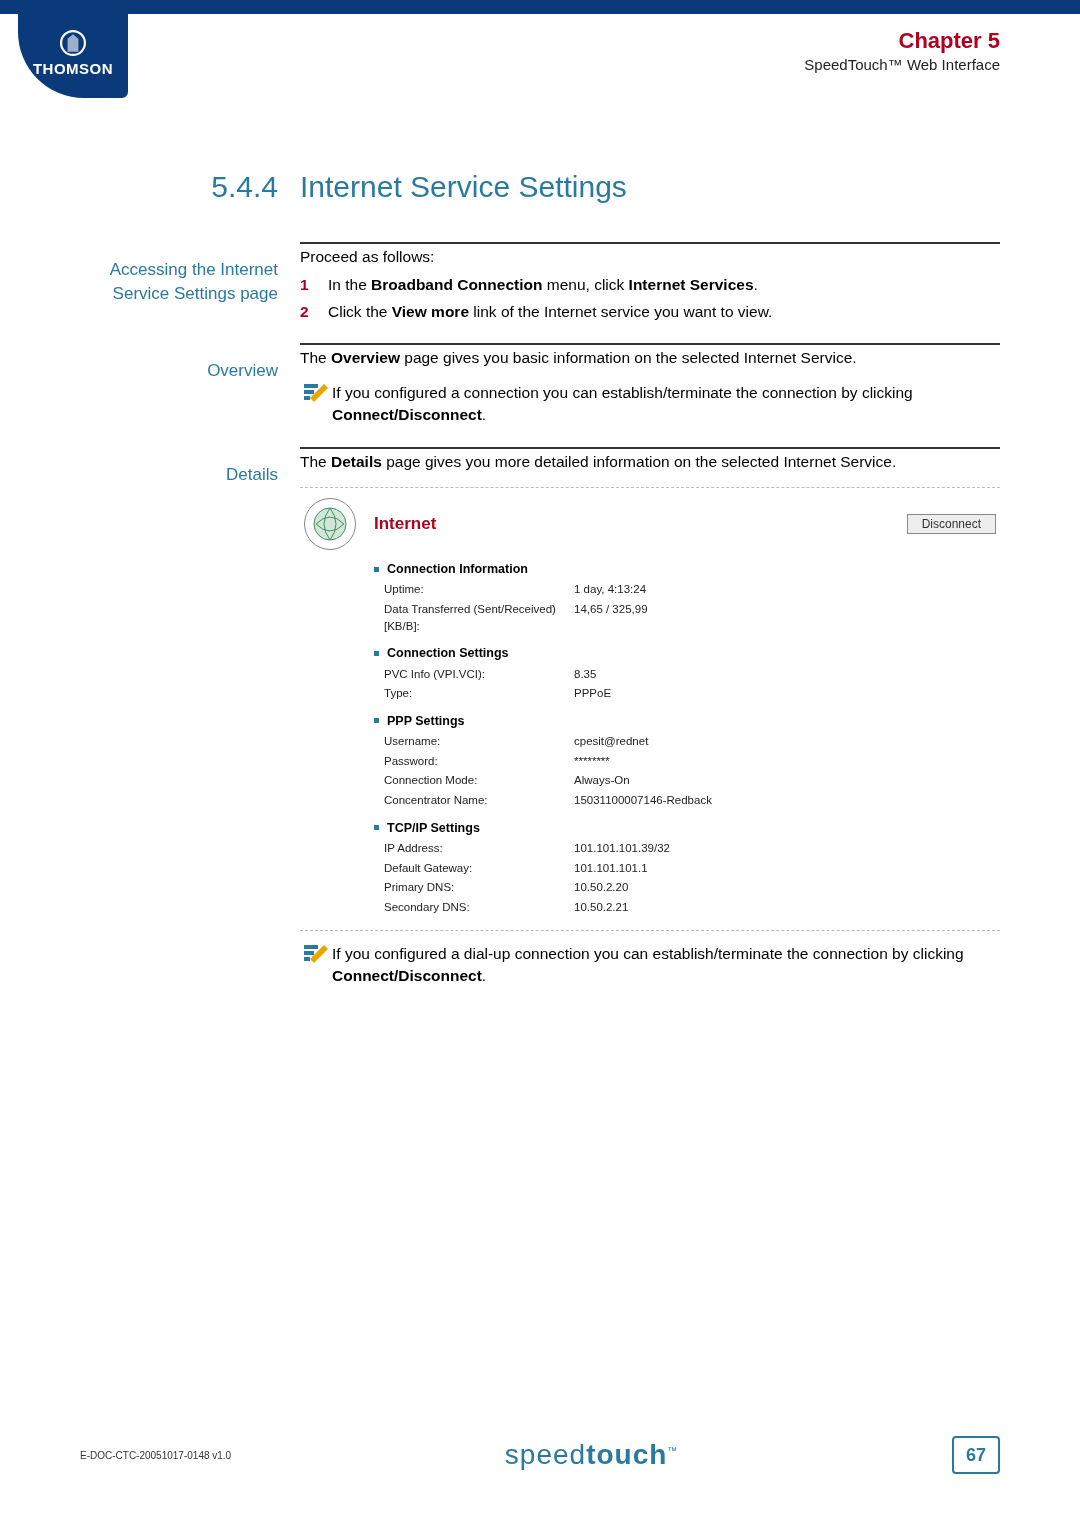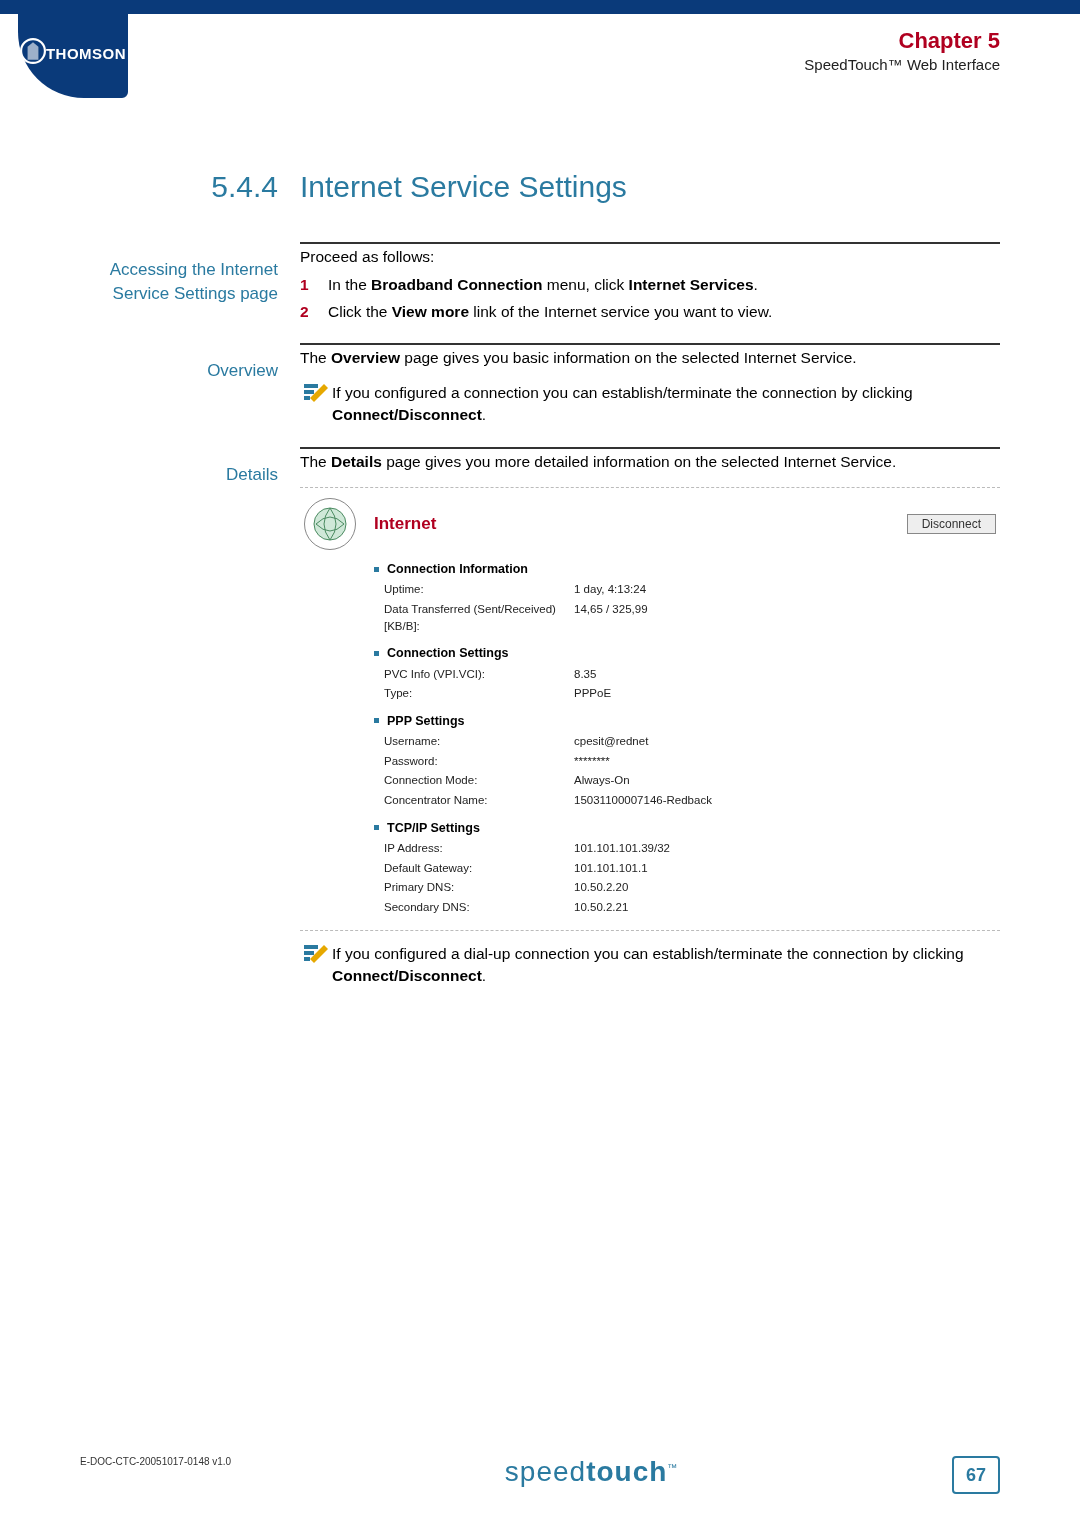--- a/index.html
+++ b/index.html
@@ -17,20 +17,21 @@
   .logo-box {
     position: absolute;
     top: 14px;
     left: 18px;
     width: 110px;
     height: 84px;
     background: #0a3a7a;
     border-bottom-left-radius: 66px;
     border-bottom-right-radius: 6px;
     display: flex;
+    flex-direction: column;
     align-items: center;
     justify-content: center;
     color: #fff;
     padding-bottom: 6px;
   }
   .logo-box svg { width: 26px; height: 26px; }
   .logo-text { font-size: 15px; font-weight: bold; letter-spacing: 0.5px; }
 
   .header-right {
     position: absolute;
@@ -125,22 +126,22 @@
   .group-head::before {
     content: ""; width: 5px; height: 5px; background: #2a7aa0; display: inline-block;
   }
   .kv-row { display: flex; font-size: 11.5px; color: #222; margin-top: 3px; margin-left: 10px; }
   .kv-label { width: 190px; }
   .kv-val { flex: 1; }
 
   
   .footer {
     position: absolute;
-    left: 80px; right: 80px; bottom: 34px;
-    display: flex; align-items: flex-start; justify-content: space-between;
+    left: 80px; right: 80px; bottom: 54px;
+    display: flex; align-items: center; justify-content: space-between;
   }
   .doc-id { font-size: 10px; color: #333; }
   .brand {
     font-size: 28px; color: #2a7aa0; letter-spacing: 1px;
     font-weight: 300;
   }
   .brand .bold { font-weight: bold; }
   .pg-box {
     border: 2px solid #2a7aa0; border-radius: 4px;
     width: 48px; height: 38px; display: flex; align-items: center; justify-content: center;

